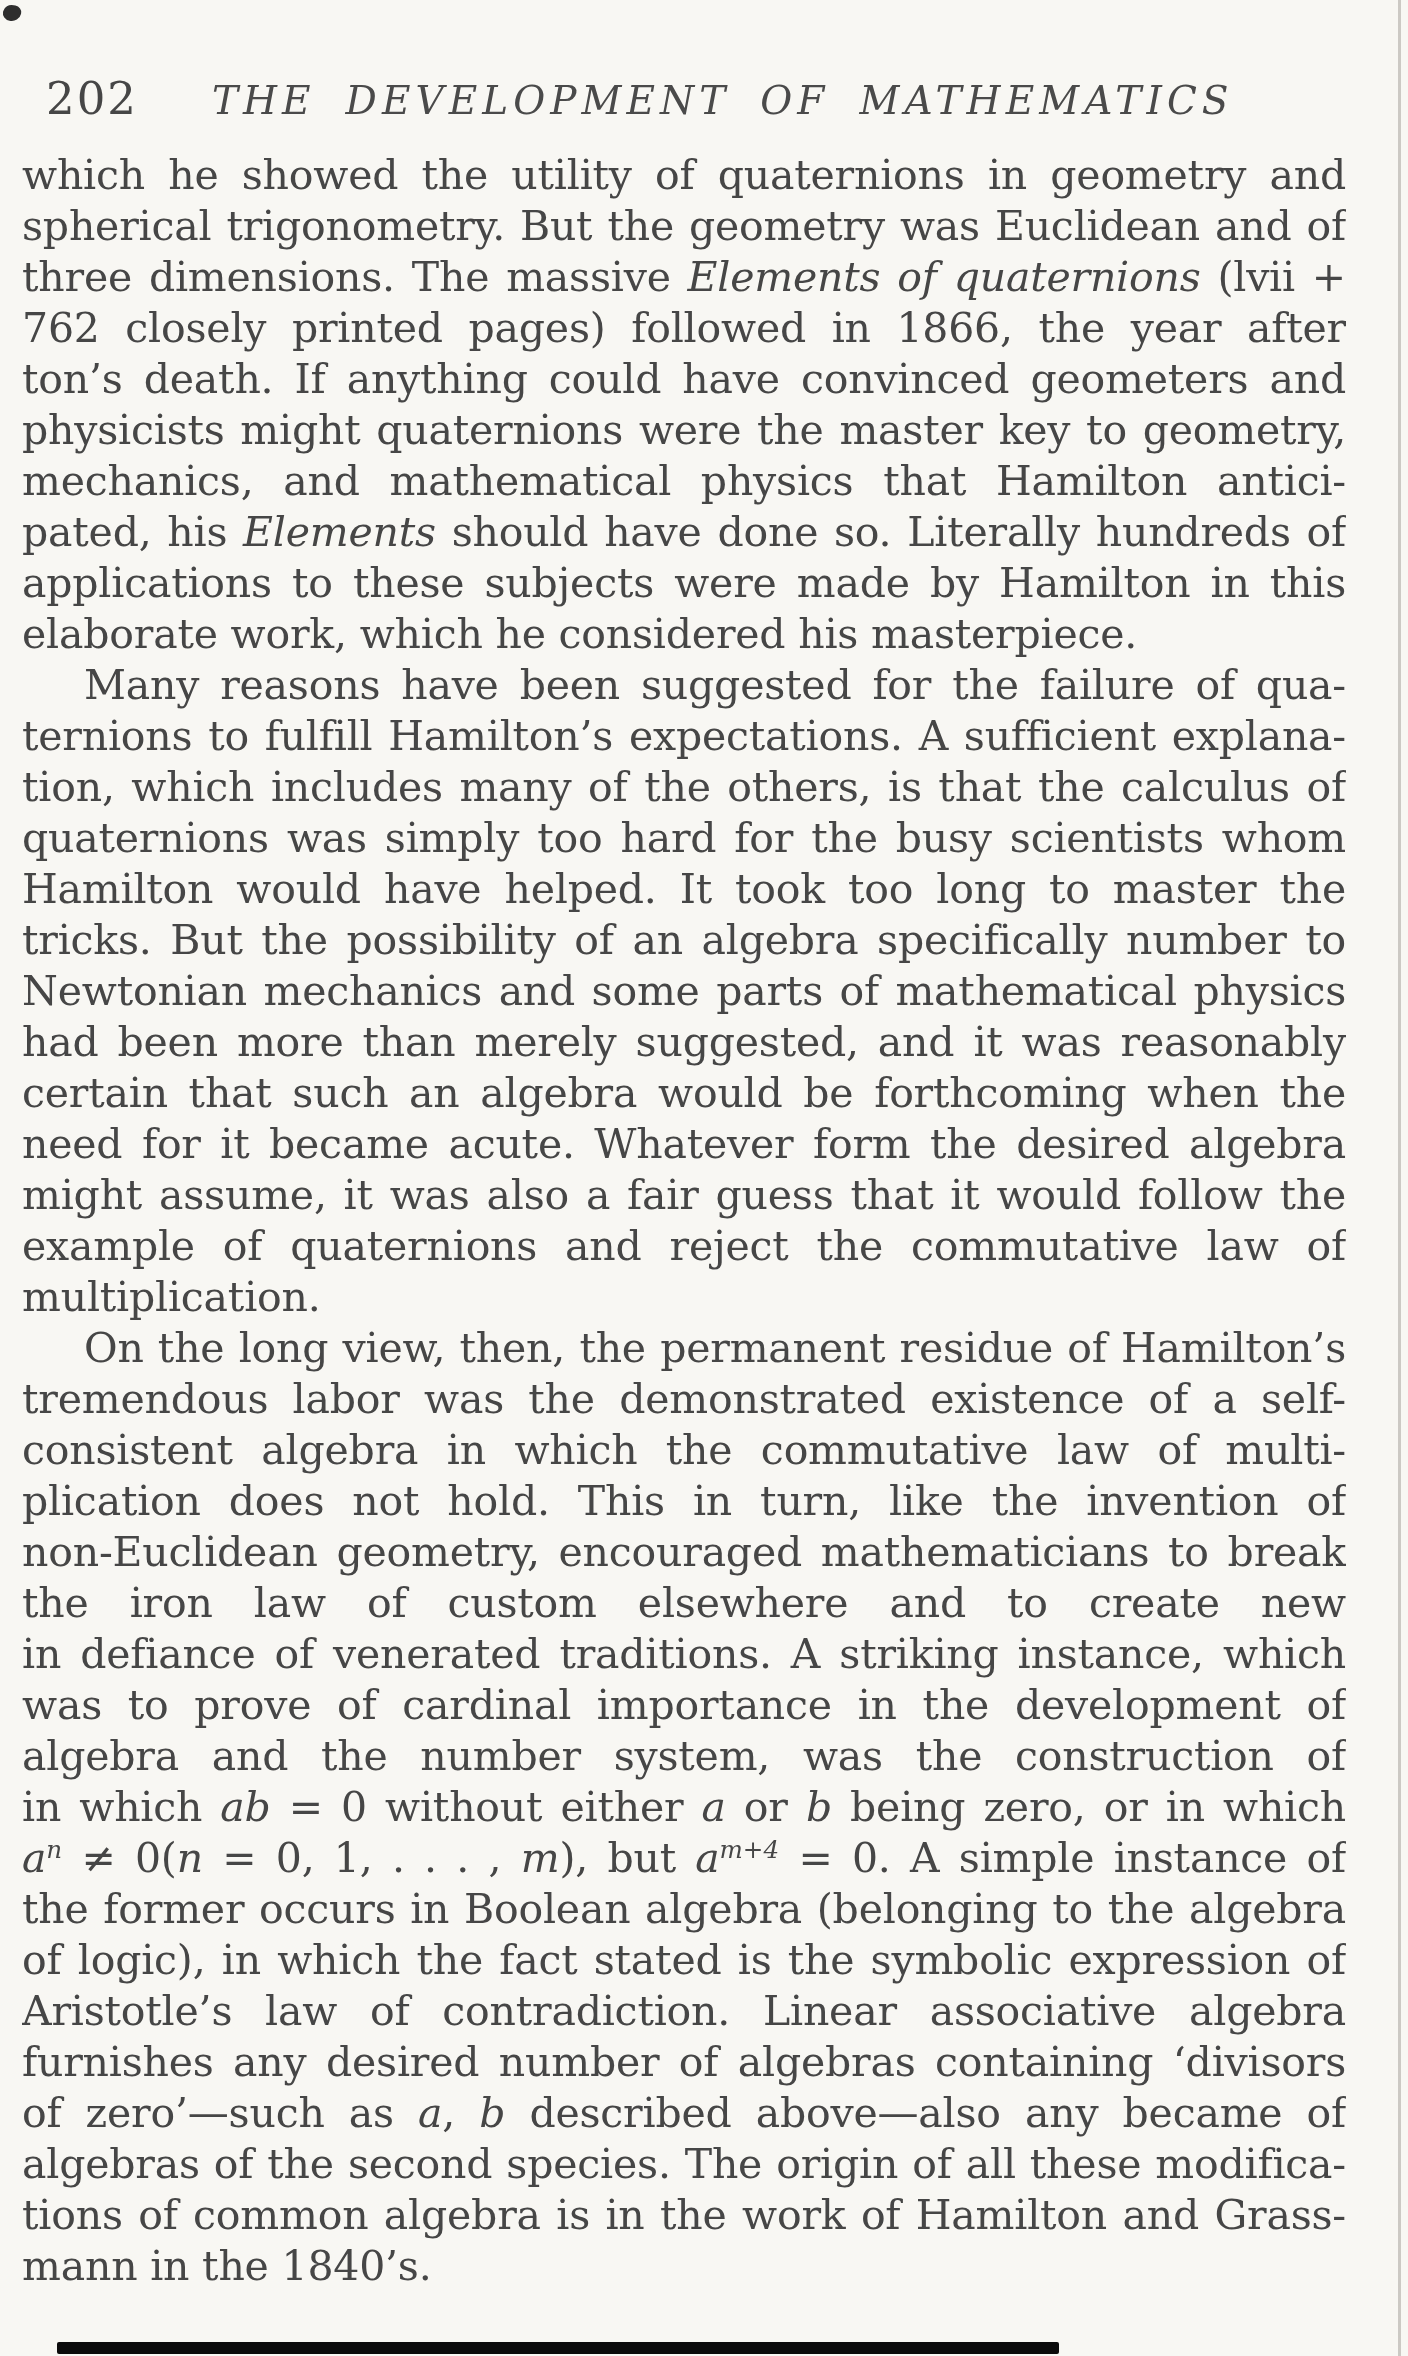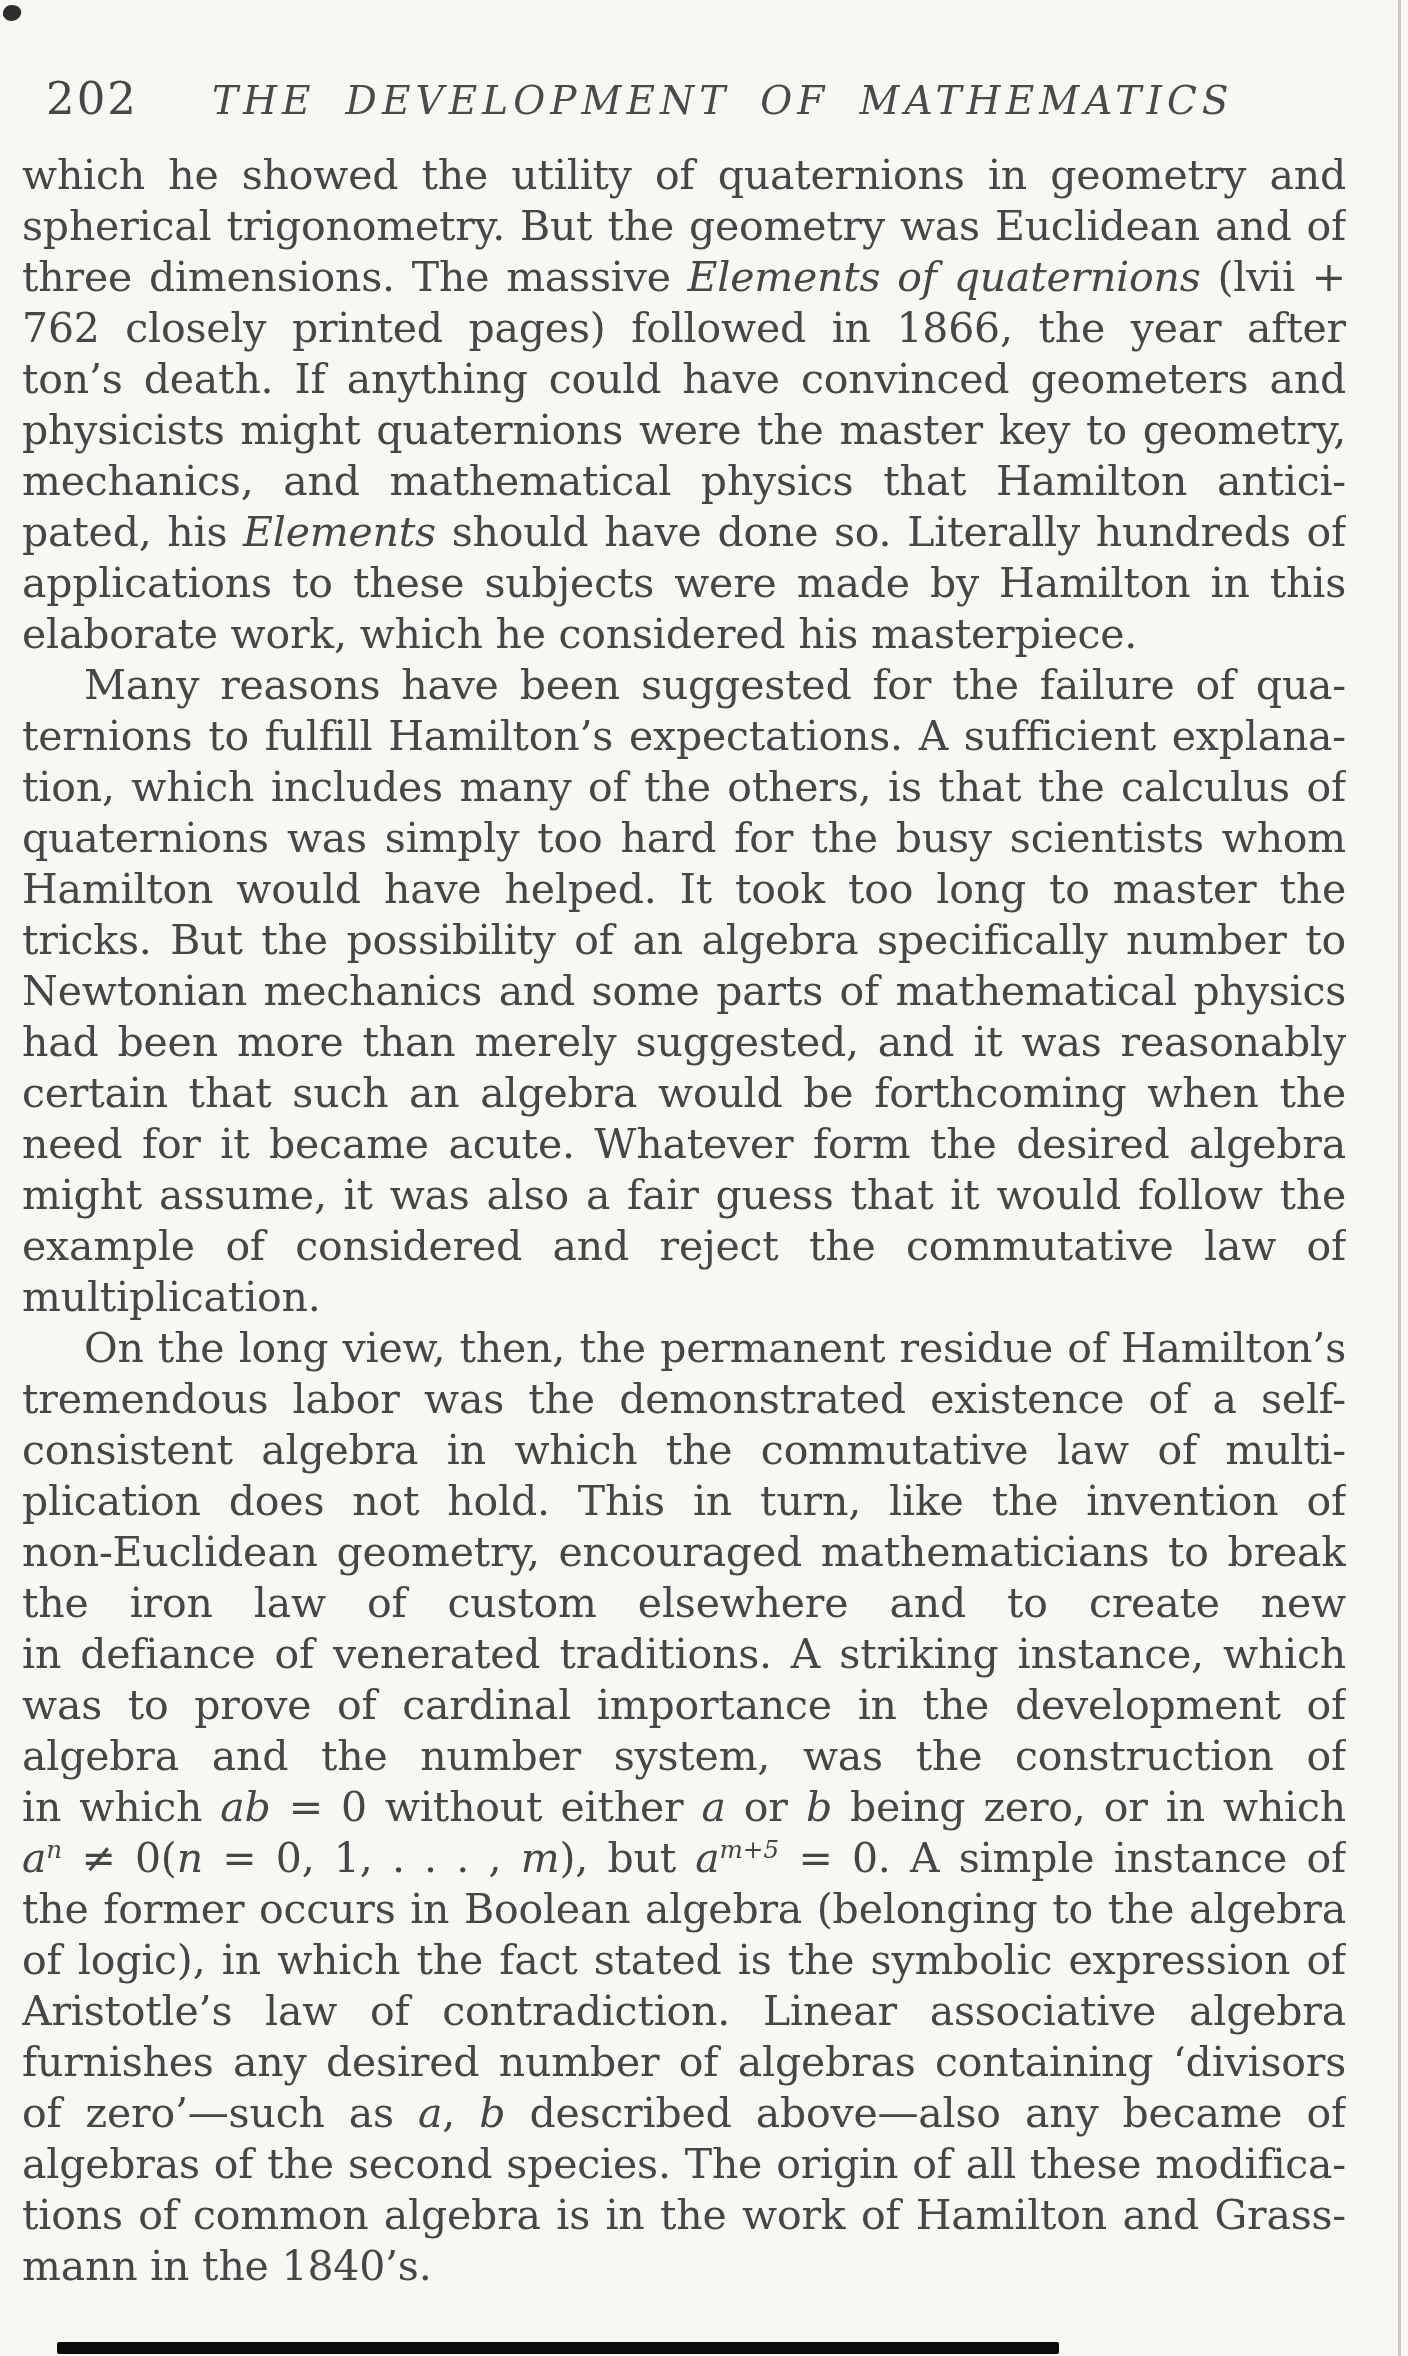--- a/index.html
+++ b/index.html
@@ -120,33 +120,33 @@
     <div class="line"><span>ternions to fulfill Hamilton’s expectations. A sufficient explana-</span></div>
     <div class="line"><span>tion, which includes many of the others, is that the calculus of</span></div>
     <div class="line"><span>quaternions was simply too hard for the busy scientists whom</span></div>
     <div class="line"><span>Hamilton would have helped. It took too long to master the</span></div>
     <div class="line"><span>tricks. But the possibility of an algebra specifically number to</span></div>
     <div class="line"><span>Newtonian mechanics and some parts of mathematical physics</span></div>
     <div class="line"><span>had been more than merely suggested, and it was reasonably</span></div>
     <div class="line"><span>certain that such an algebra would be forthcoming when the</span></div>
     <div class="line"><span>need for it became acute. Whatever form the desired algebra</span></div>
     <div class="line"><span>might assume, it was also a fair guess that it would follow the</span></div>
-    <div class="line"><span>example of considered and reject the commutative law of</span></div>
+    <div class="line"><span>example of quaternions and reject the commutative law of</span></div>
     <div class="line last"><span>multiplication.</span></div>
     <div class="line indent"><span>On the long view, then, the permanent residue of Hamilton’s</span></div>
     <div class="line"><span>tremendous labor was the demonstrated existence of a self-</span></div>
     <div class="line"><span>consistent algebra in which the commutative law of multi-</span></div>
     <div class="line"><span>plication does not hold. This in turn, like the invention of</span></div>
     <div class="line"><span>non-Euclidean geometry, encouraged mathematicians to break</span></div>
     <div class="line"><span>the iron law of custom elsewhere and to create new mathematics</span></div>
     <div class="line"><span>in defiance of venerated traditions. A striking instance, which</span></div>
     <div class="line"><span>was to prove of cardinal importance in the development of</span></div>
     <div class="line"><span>algebra and the number system, was the construction of algebras</span></div>
     <div class="line"><span>in which </span><span class="i">ab</span><span> = 0 without either </span><span class="i">a</span><span> or </span><span class="i">b</span><span> being zero, or in which</span></div>
-    <div class="line"><span class="i">a</span><span class="isup">n</span><span> ≠ 0(</span><span class="i">n</span><span> = 0, 1, . . . , </span><span class="i">m</span><span>), but </span><span class="i">a</span><span class="isup">m+5</span><span> = 0. A simple instance of</span></div>
+    <div class="line"><span class="i">a</span><span class="isup">n</span><span> ≠ 0(</span><span class="i">n</span><span> = 0, 1, . . . , </span><span class="i">m</span><span>), but </span><span class="i">a</span><span class="isup">m+4</span><span> = 0. A simple instance of</span></div>
     <div class="line"><span>the former occurs in Boolean algebra (belonging to the algebra</span></div>
     <div class="line"><span>of logic), in which the fact stated is the symbolic expression of</span></div>
     <div class="line"><span>Aristotle’s law of contradiction. Linear associative algebra</span></div>
     <div class="line"><span>furnishes any desired number of algebras containing ‘divisors</span></div>
     <div class="line"><span>of zero’—such as </span><span class="i">a</span><span>, </span><span class="i">b</span><span> described above—also any became of</span></div>
     <div class="line"><span>algebras of the second species. The origin of all these modifica-</span></div>
     <div class="line"><span>tions of common algebra is in the work of Hamilton and Grass-</span></div>
     <div class="line last"><span>mann in the 1840’s.</span></div>
   </div>
 

